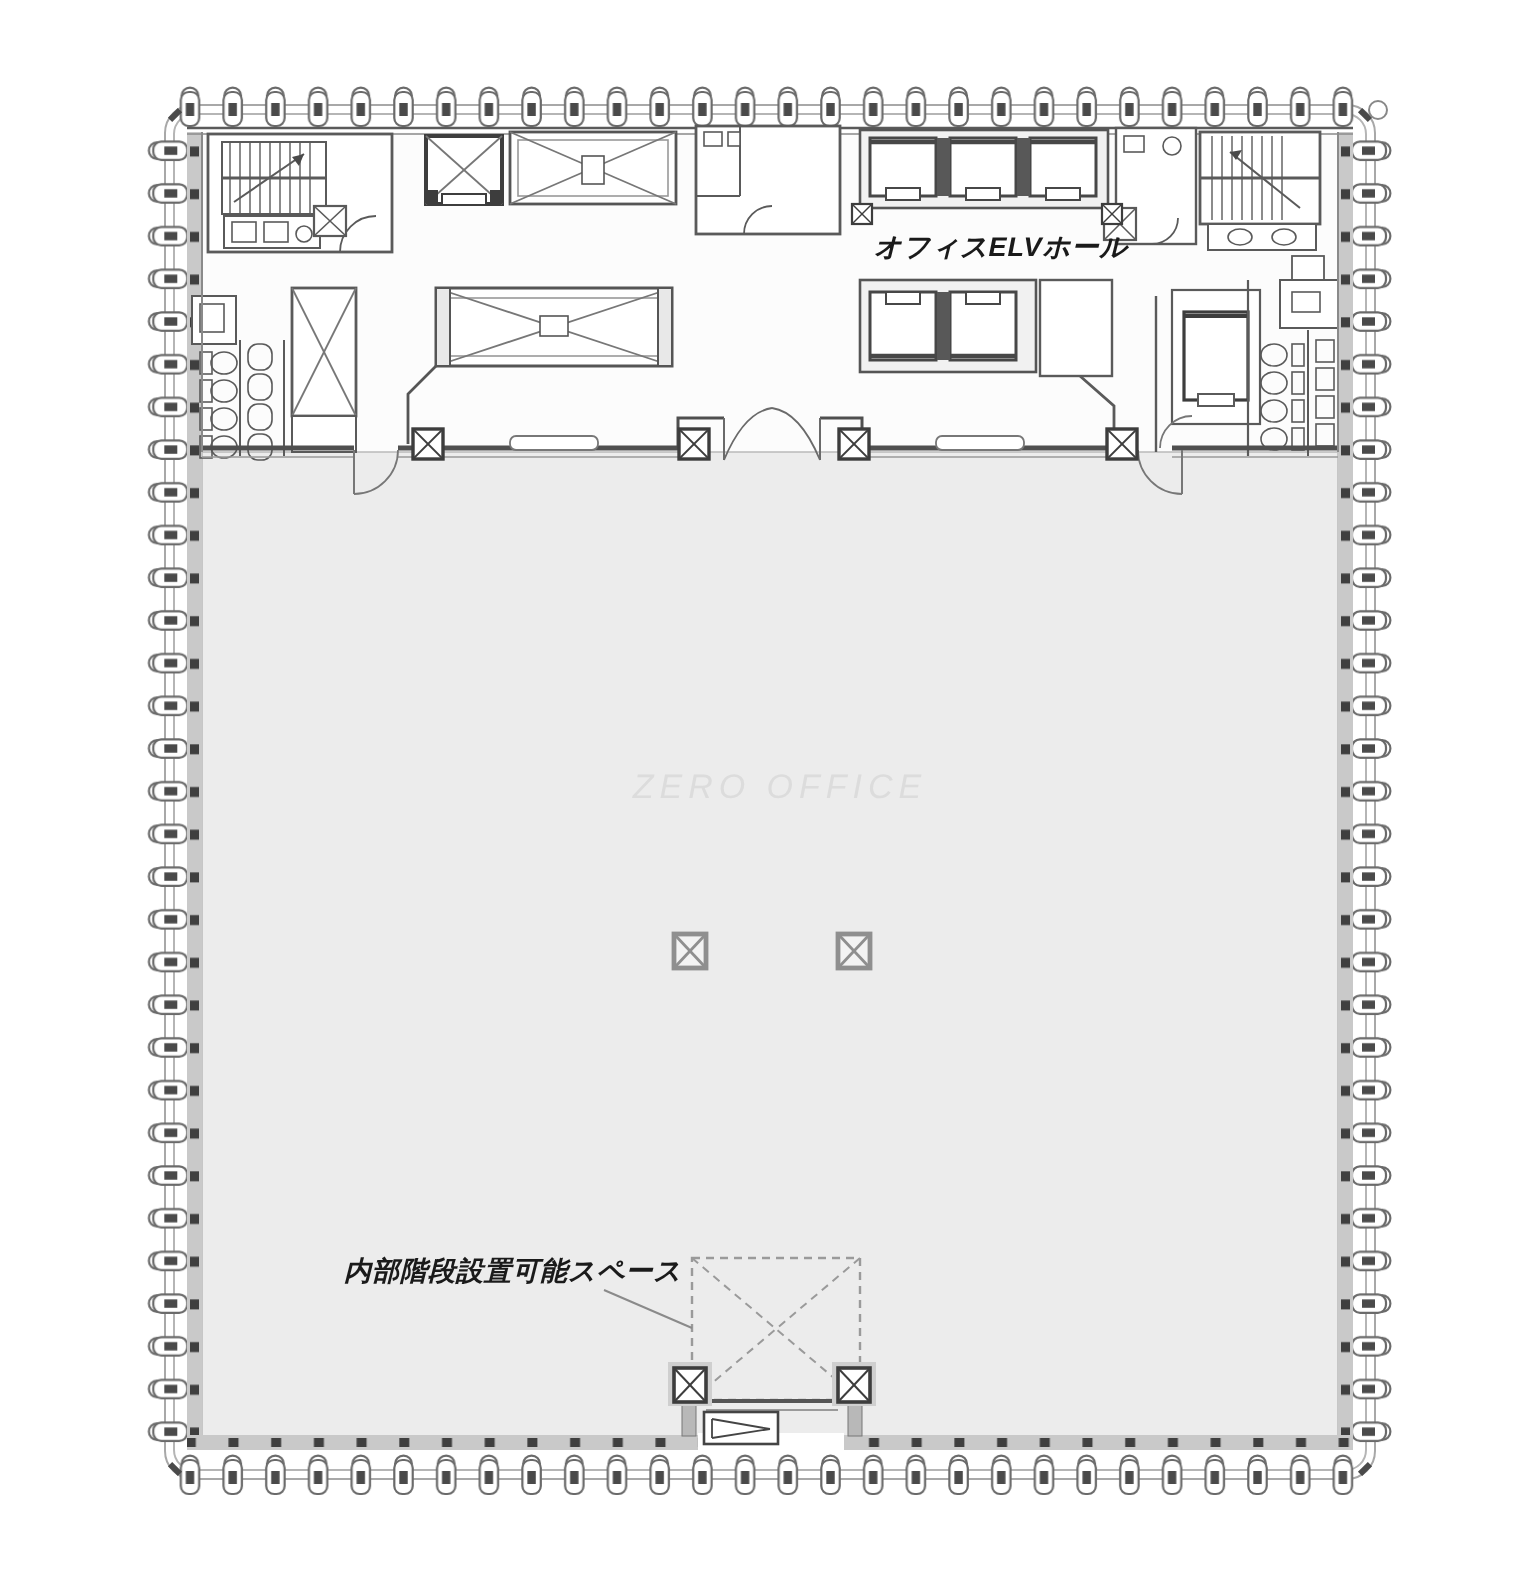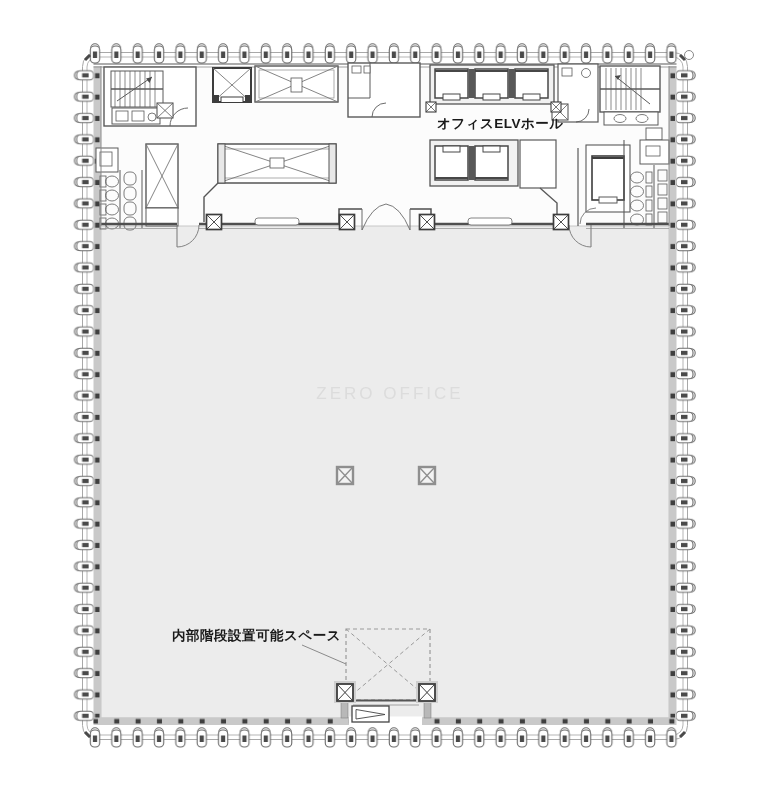--- a/index.html
+++ b/index.html
@@ -1,17 +1,17 @@
 <!DOCTYPE html>
 <html><head>
 <meta charset="utf-8">
 <style>
   html,body{margin:0;padding:0;background:#ffffff;}
   .canvas{position:relative;width:765px;height:787px;background:#ffffff;overflow:hidden;
-          font-family:"Liberation Sans",sans-serif;}
+          font-family:"Liberation Sans",sans-serif;font-style:italic;}
   svg{position:absolute;left:0;top:0;}
   text{font-family:"Liberation Sans",sans-serif;}
   .plan-label{font-weight:bold;fill:#1a1a1a;}
 </style>
 </head>
 <body>
 
 <div class="canvas">
 <svg width="765" height="787" viewBox="0 0 765 787">
   <defs>

